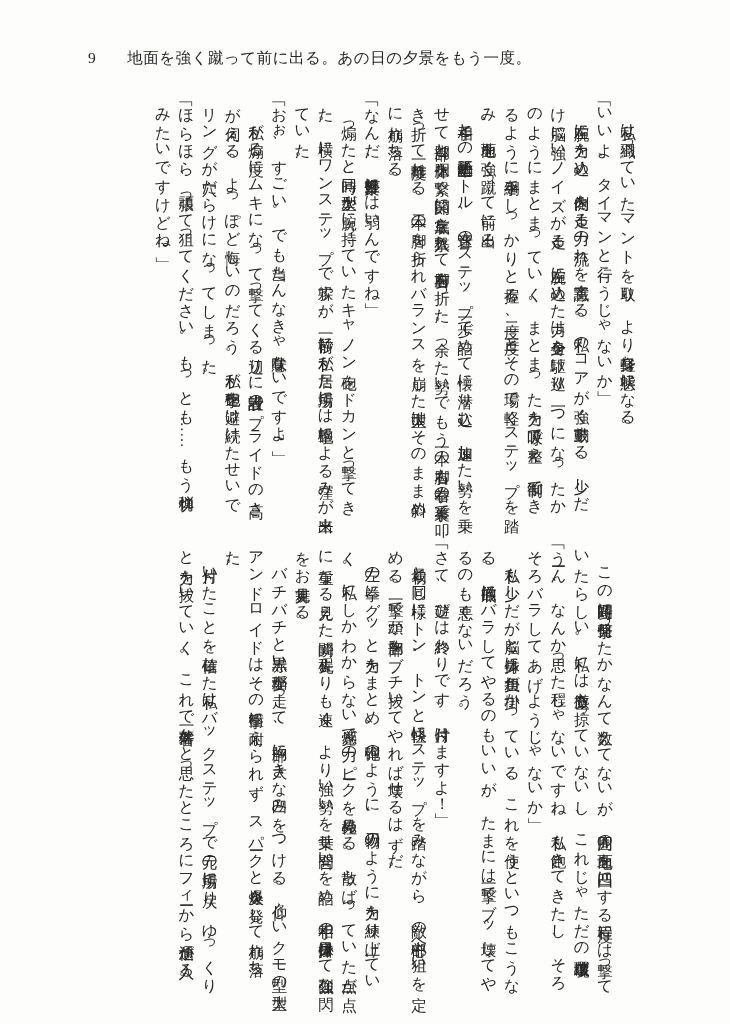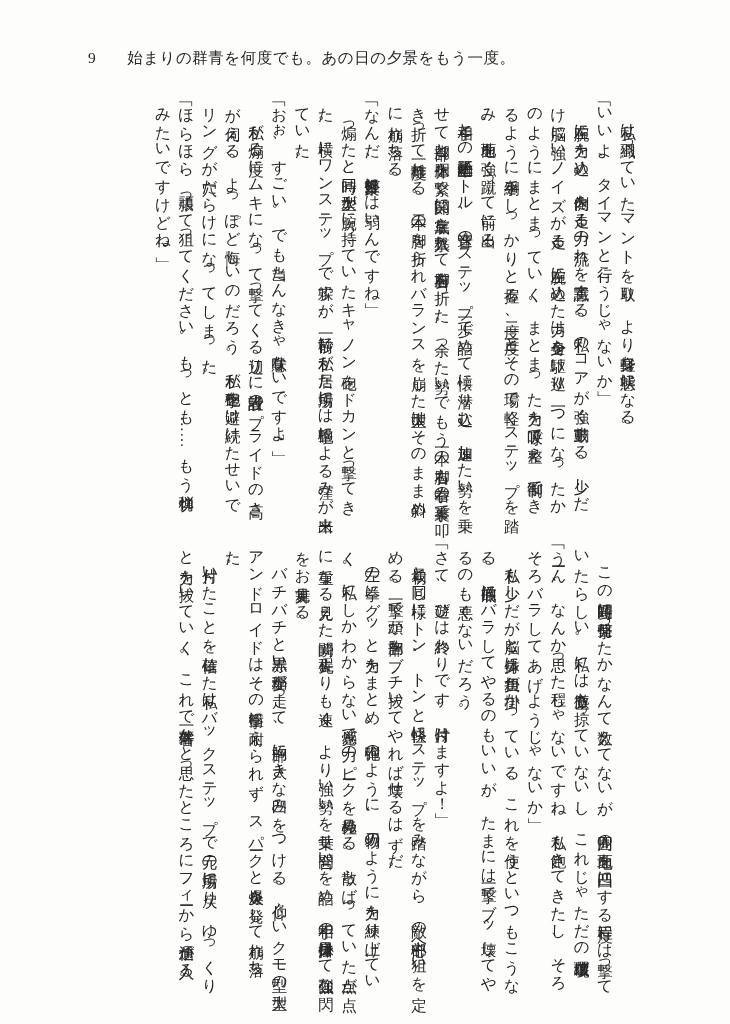--- a/index.html
+++ b/index.html
@@ -59,21 +59,21 @@
   .vtext p.dialogue {
     text-indent: 0;
   }
 </style>
 </head>
 <body>
 
 <div class="page">
 
   <header class="page-header">
-    <span class="page-number">9</span><span class="header-title">始まりの群青を何度でも。あの日の夕景をもう一度。</span>
+    <span class="page-number">9</span><span class="header-title">地面を強く蹴って前に出る。あの日の夕景をもう一度。</span>
   </header>
 
   <section class="vtext block-top">
     <p class="narrative">私は羽織っていたマントを取り、より身軽な状態になる。</p>
     <p class="dialogue">「いいよ、タイマンと行こうじゃないか」</p>
     <p class="narrative">左腕に力を込め、内側を走る力の流れを意識する。私のコアが強く鼓動する、少しだけ脳に強いノイズが走る、左腕に込めた力は全身を駆け巡り、一つになったかのようにまとまっていく。まとまった力を呼吸で整え、制御できるように手綱をしっかりと握る。二度、三度とその場で軽くステップを踏み、地面を強く蹴って前に出る。</p>
     <p class="narrative">相手との距離約三十メートル、音速のステップ一歩で詰めて懐に潜り込む。加速した勢いを乗せて脚部と胴体を繋ぐ関節に掌底を一撃入れて右前脚を折った。余った勢いでもう一本の右脚も右拳の裏拳で叩き折って一度離れる。二本の脚を折られバランスを崩した大型はそのまま斜めに崩れ落ちる。</p>
     <p class="dialogue">「なんだ、案外打撃には弱いんですね」</p>
     <p class="narrative">煽ったと同時、大型が腕に持っていたキャノン砲をドカンと撃ってきた。横にワンステップで躱すが、一秒前に私が居た場所には砲撃による窪みが出来ていた。</p>
     <p class="dialogue">「おぉ、すごい。でも当たんなきゃ意味ないですよ?」</p>

